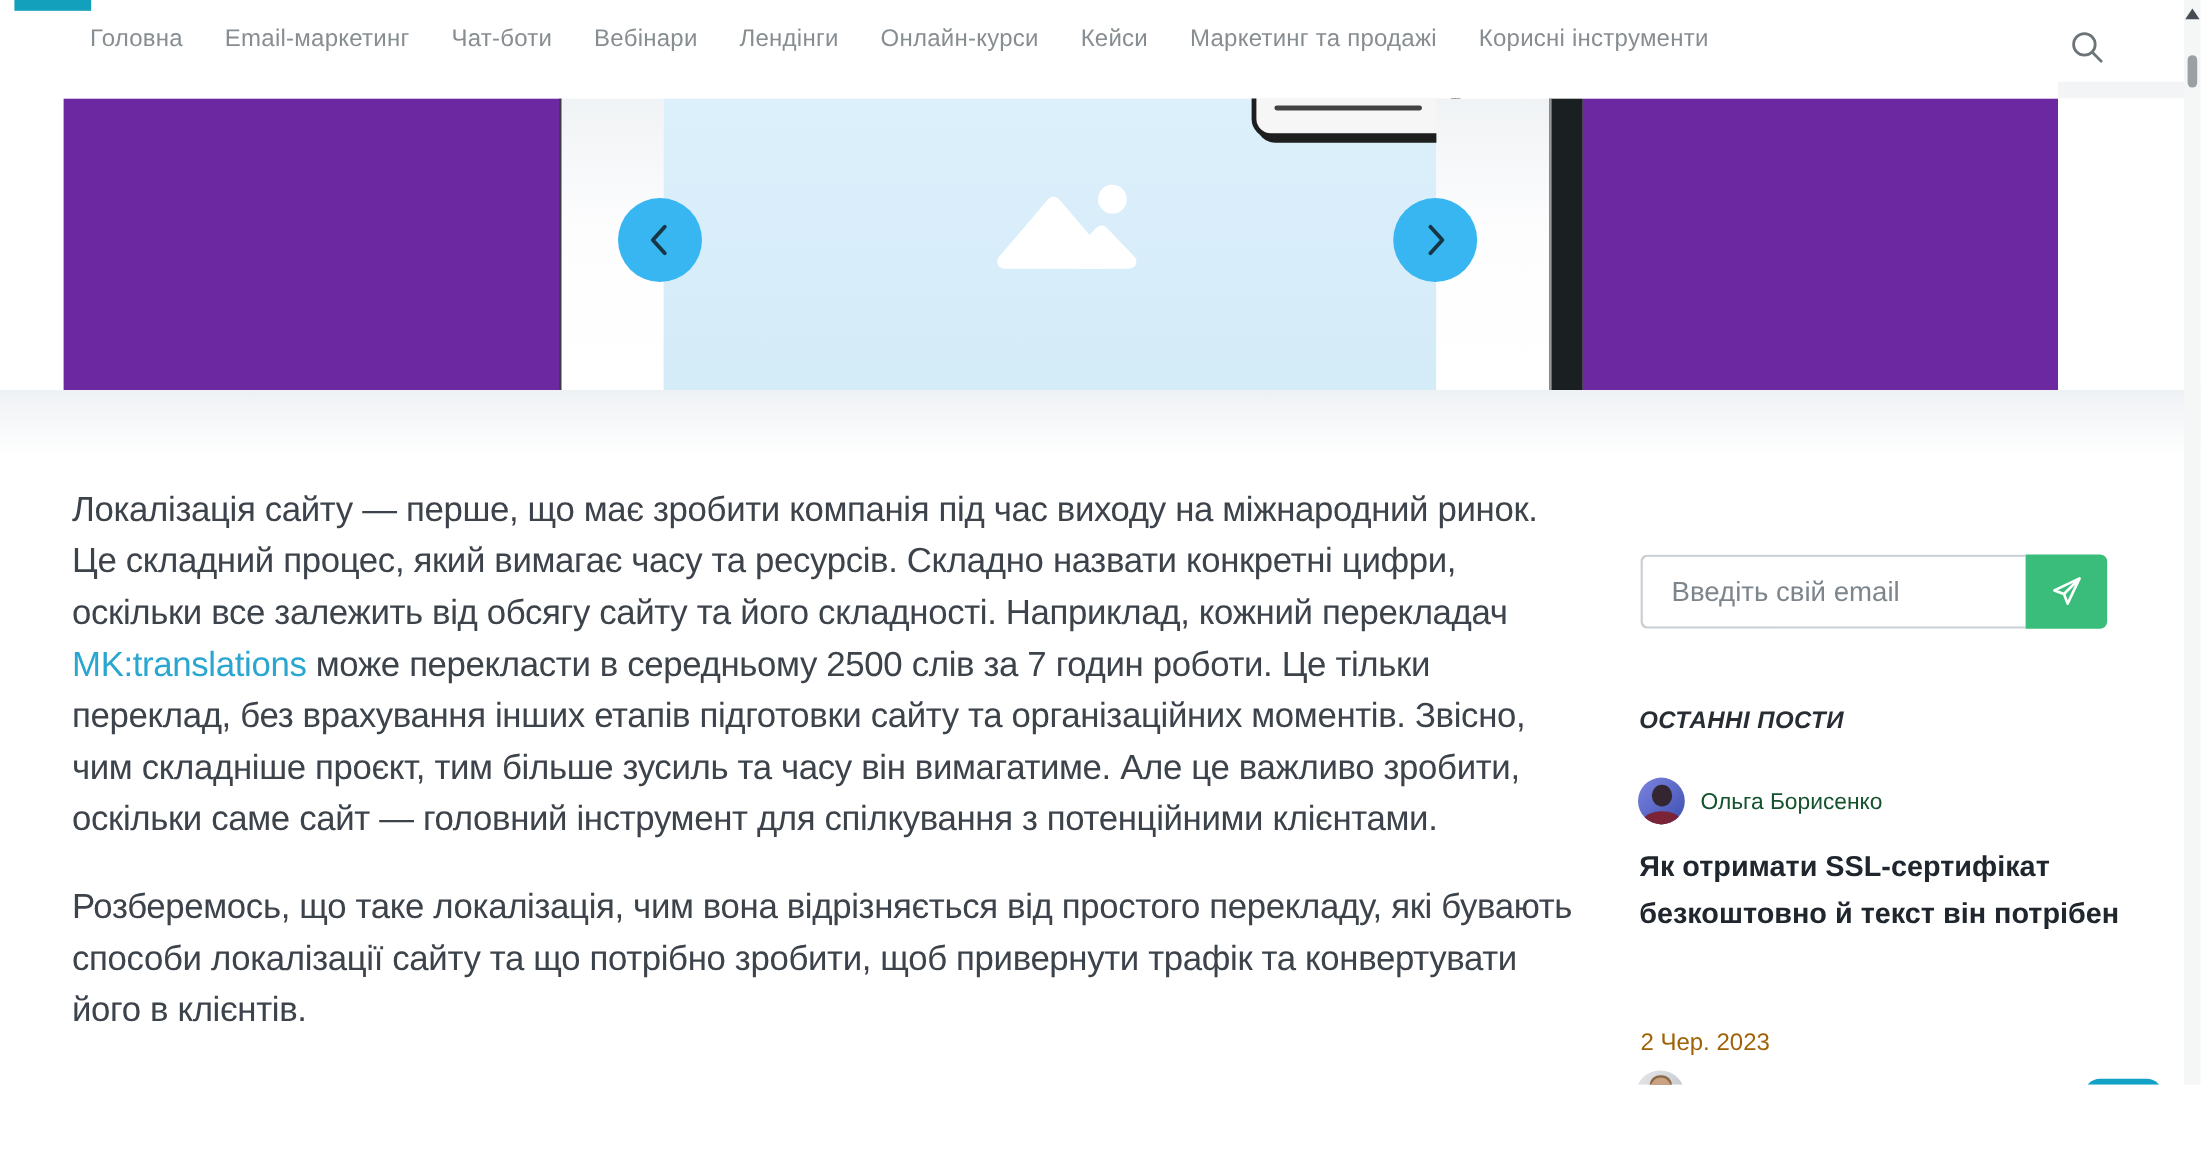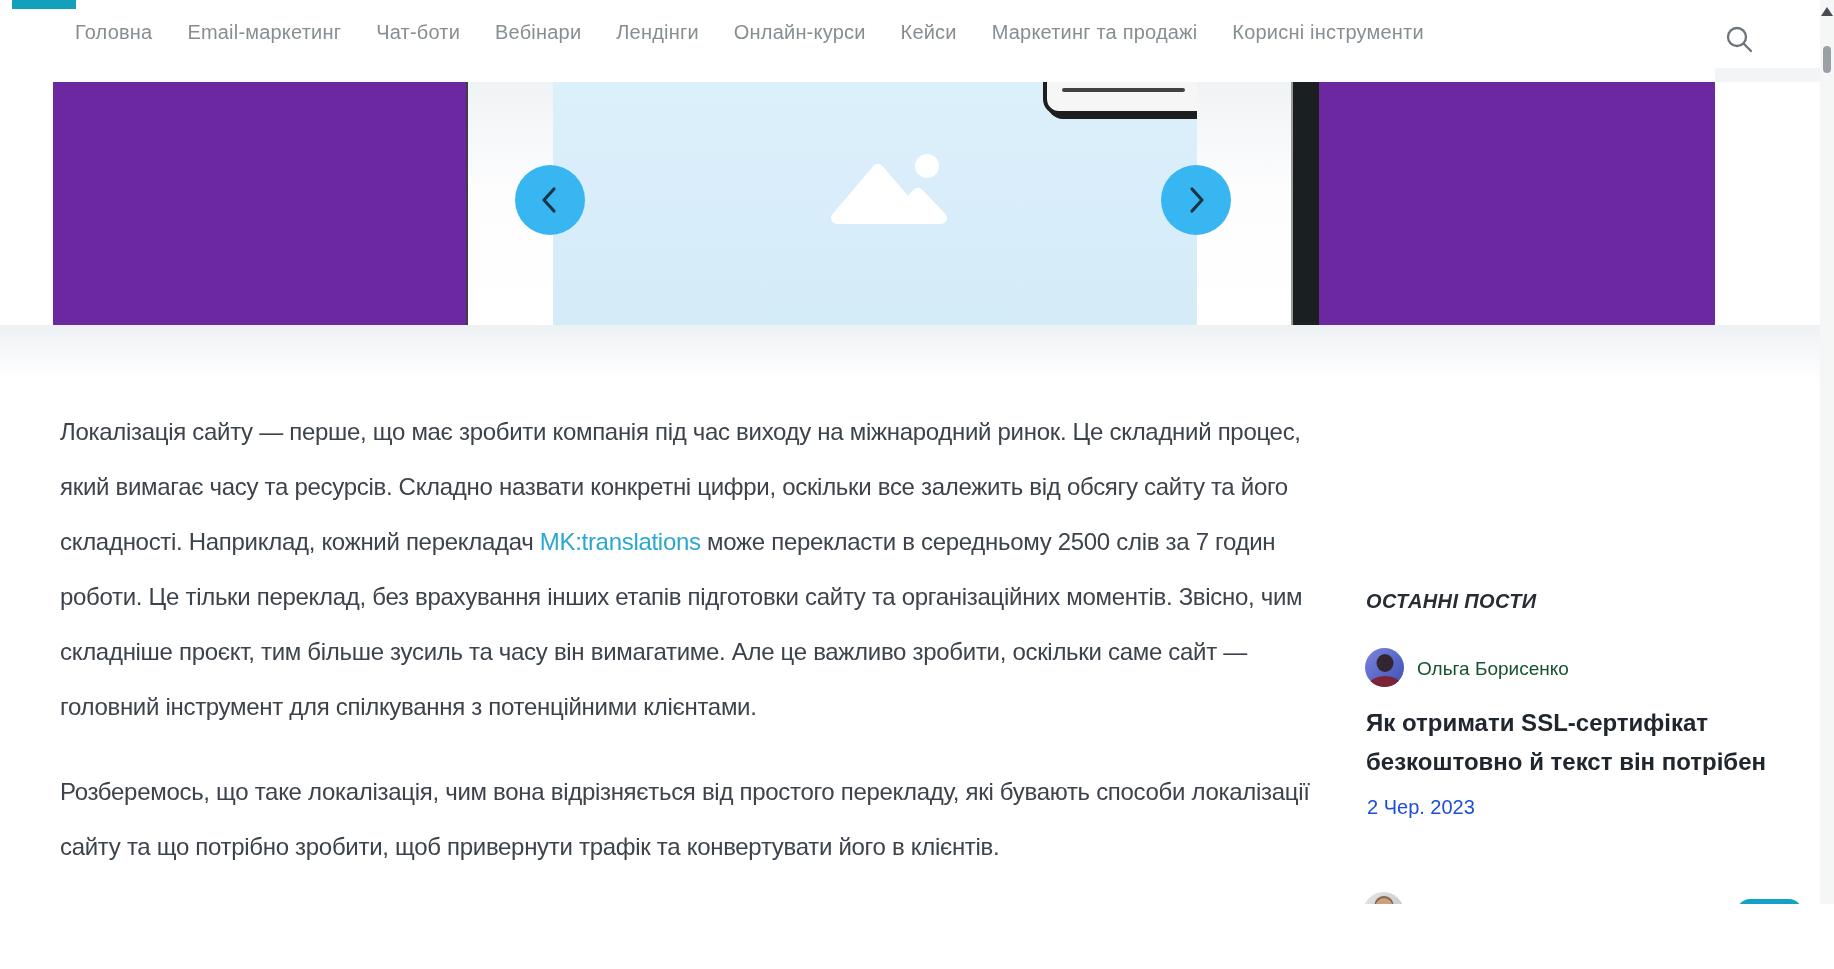--- a/index.html
+++ b/index.html
@@ -37,21 +37,21 @@
   .car-prev{left:515px;}
   .car-next{left:1161px;}
 
   .hero-fade{position:absolute;left:0;top:325px;width:1834px;height:55px;
        background:linear-gradient(180deg,#eef1f4 0%,#ffffff 100%);z-index:4;}
   .right-fade{position:absolute;left:1715px;top:68px;width:105px;height:257px;
        background:linear-gradient(180deg,#f2f4f6 0%,#fbfcfd 60%,#ffffff 100%);z-index:3;}
 
   
   .article{position:absolute;left:60px;top:404px;width:1256px;color:#3d434b;
-       font-size:24px;line-height:55px;letter-spacing:-0.3px;z-index:6;}
+       font-size:29px;line-height:43px;letter-spacing:-0.3px;z-index:6;}
   .article p{margin:0 0 30px 0;}
   .inline-link{color:#2aa7d0;text-decoration:none;}
 
   
   .sb-h{position:absolute;left:1366px;color:#272d33;font-size:20px;font-weight:bold;letter-spacing:0.4px;z-index:6;}
   .sb-h1{top:400px;}
   .sb-h2{top:590px;font-style:italic;}
   .sub-form{position:absolute;left:1367px;top:462px;width:389px;height:62px;display:flex;z-index:6;}
   .sub-form input{flex:1;min-width:0;border:2px solid #c9ced3;border-right:none;border-radius:6px 0 0 6px;
        font-family:"Liberation Sans",sans-serif;font-size:23px;color:#3c434a;padding:0 8px 0 24px;outline:none;}
@@ -71,21 +71,21 @@
   .av1 .body{background:#7b2438;}
   .av2 .body{background:#5f6f7d;}
 
   .author{position:absolute;left:1417px;color:#14532d;font-size:19px;z-index:6;}
   .author1{top:658px;}
   .author2{top:902px;text-decoration:underline;}
   .post-title{position:absolute;left:1366px;width:404px;color:#20262e;font-size:24px;font-weight:bold;
        line-height:38.5px;z-index:6;cursor:pointer;}
   .pt1{top:704px;}
   .pt2{top:952px;}
-  .post-date{position:absolute;left:1367px;top:796px;color:#1d4ed8;font-size:20px;z-index:6;}
+  .post-date{position:absolute;left:1367px;top:858px;color:#a16207;font-size:20px;z-index:6;}
 
   
   .scroll-top{position:absolute;left:1737px;top:899px;width:65px;height:57px;border-radius:13px;
        background:#13a2c6;display:flex;align-items:center;justify-content:center;cursor:pointer;z-index:40;}
   .scrollbar{position:absolute;left:1820px;top:0;width:14px;height:969px;background:#f5f6f6;z-index:50;}
   .sb-up{position:absolute;left:1px;top:7px;width:0;height:0;
        border-left:6px solid transparent;border-right:6px solid transparent;border-bottom:9px solid #474d52;}
   .sb-thumb{position:absolute;left:3px;top:46px;width:8px;height:27px;background:#9aa0a3;border-radius:4px;}
   .sb-down{position:absolute;left:1px;top:952px;width:0;height:0;
        border-left:6px solid transparent;border-right:6px solid transparent;border-top:9px solid #87898c;}
@@ -147,20 +147,28 @@
         <polyline points="9,4 19,15 9,26" fill="none" stroke="#173544" stroke-width="3.2" stroke-linecap="round" stroke-linejoin="round"></polyline>
       </svg>
     </div>
   </div>
 
   <div class="article">
     <p><span>Локалізація сайту — перше, що має зробити компанія під час виходу на міжнародний ринок. Це складний процес, який вимагає часу та ресурсів. Складно назвати конкретні цифри, оскільки все залежить від обсягу сайту та його складності. Наприклад, кожний перекладач </span><a href="#" class="inline-link">MK:translations</a><span> може перекласти в середньому 2500 слів за 7 годин роботи. Це тільки переклад, без врахування інших етапів підготовки сайту та організаційних моментів. Звісно, чим складніше проєкт, тим більше зусиль та часу він вимагатиме. Але це важливо зробити, оскільки саме сайт — головний інструмент для спілкування з потенційними клієнтами.</span></p>
     <p>Розберемось, що таке локалізація, чим вона відрізняється від простого перекладу, які бувають способи локалізації сайту та що потрібно зробити, щоб привернути трафік та конвертувати його в клієнтів.</p>
   </div>
 
+  <form class="sub-form">
+    <input type="email" placeholder="Введіть свій email" style="">
+    <button class="send-btn">
+      <svg width="32" height="32" viewBox="0 0 32 32">
+        <path d="M27 5 L6 15 L14 18 L17 26 Z M14 18 L27 5" fill="none" stroke="#ffffff" stroke-width="2.2" stroke-linejoin="round" stroke-linecap="round"></path>
+      </svg>
+    </button>
+  </form>
 
   <div class="sb-h sb-h2">ОСТАННІ ПОСТИ</div>
 
   <div class="avatar av1">
     <div class="head"></div>
     <div class="body"></div>
   </div>
   <div class="author author1">Ольга Борисенко</div>
   <div class="post-title pt1">Як отримати SSL-сертифікат безкоштовно й текст він потрібен</div>
   <div class="post-date">2 Чер. 2023</div>

